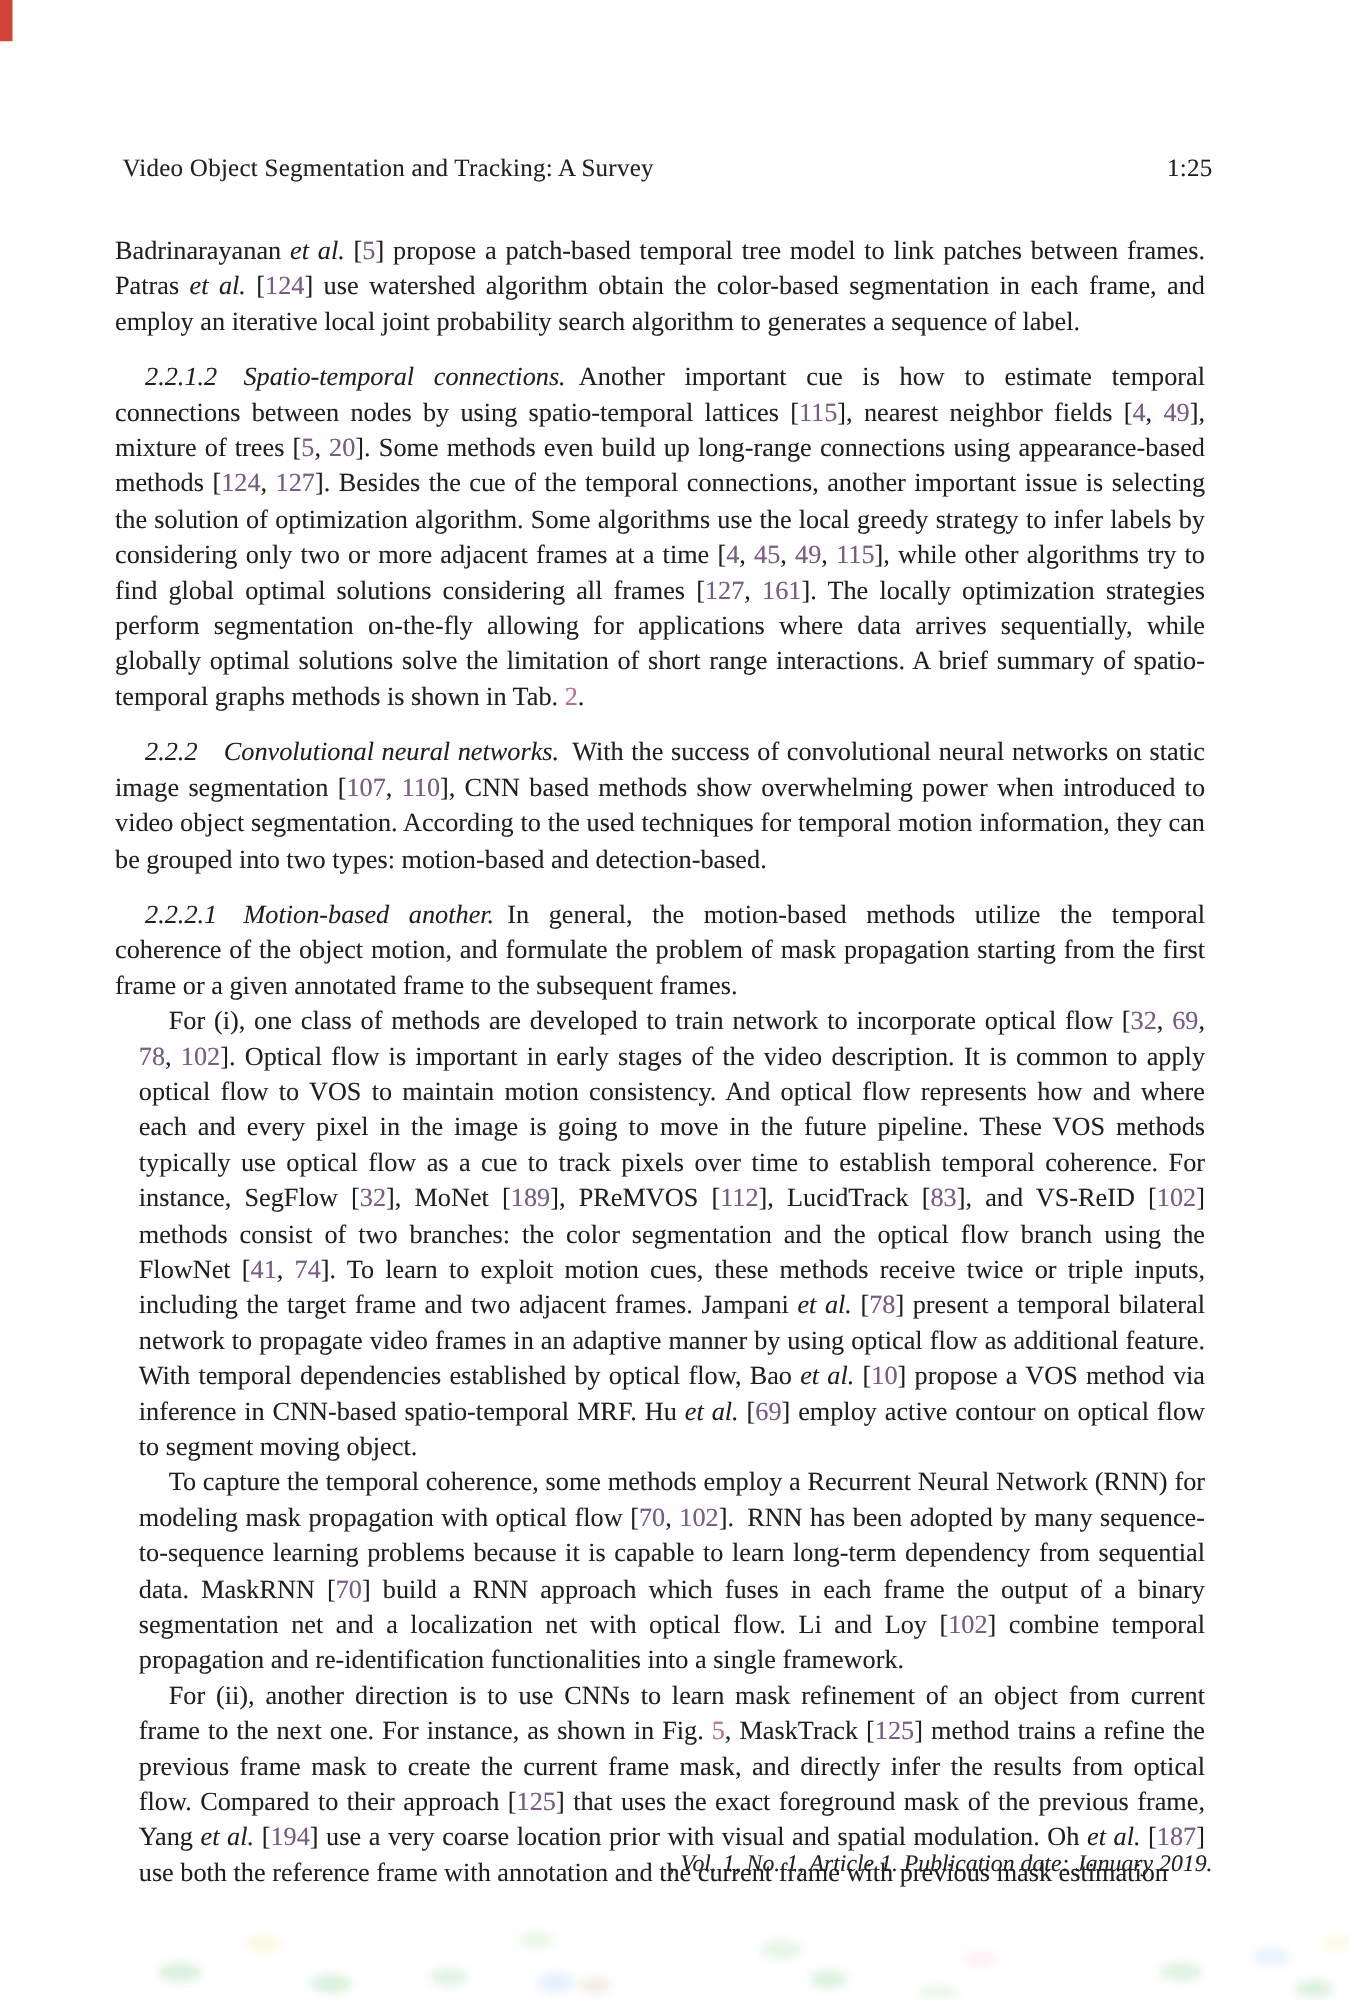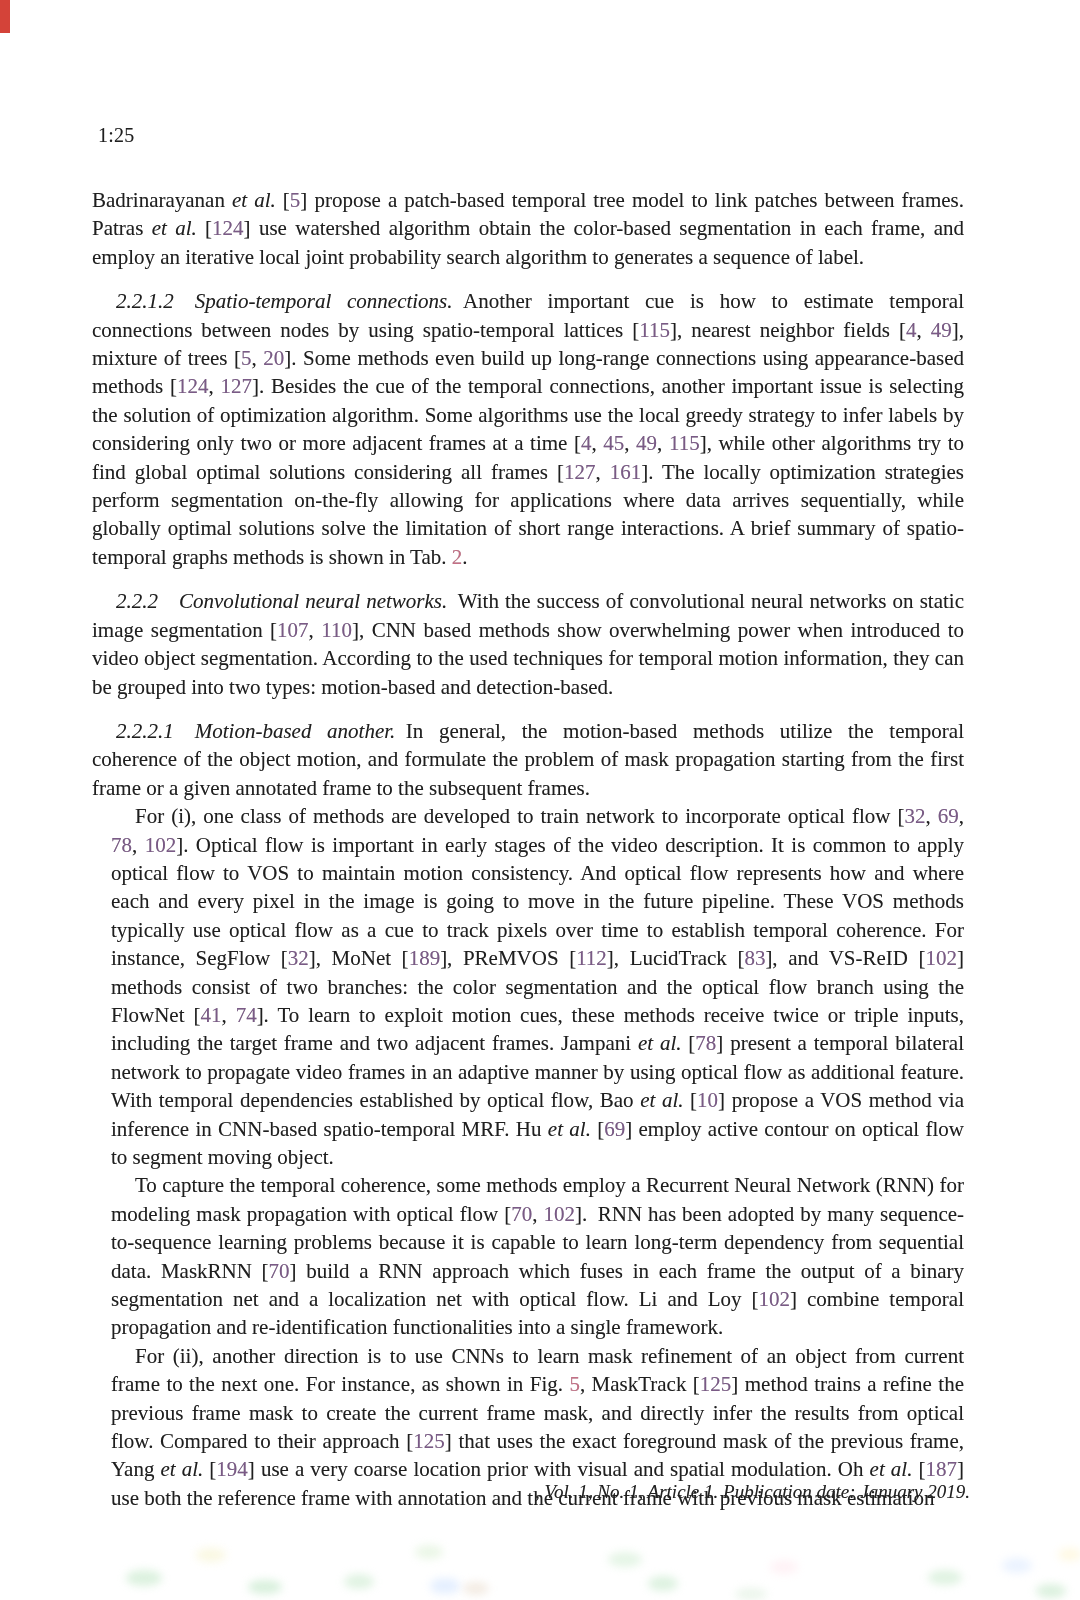--- a/index.html
+++ b/index.html
@@ -38,20 +38,21 @@
   }
   .scan-noise{position:absolute;left:0;top:0;width:1080px;height:1600px;pointer-events:none;}
   .scan-noise .blob{position:absolute;border-radius:50%;filter:blur(4px);}
 </style>
 </head>
 <body>
 
 <div class="corner-mark" style="background: rgb(207, 47, 35);"></div>
 
 <header class="page-header">
+  <span>Video Object Segmentation and Tracking: A Survey</span>
   <span>1:25</span>
 </header>
 
 <main class="content">
   <p class="noindent"><span>Badrinarayanan </span><span class="it">et al.</span><span> [</span><span class="cite">5</span><span>] propose a patch-based temporal tree model to link patches between frames. Patras </span><span class="it">et al.</span><span> [</span><span class="cite">124</span><span>] use watershed algorithm obtain the color-based segmentation in each frame, and employ an iterative local joint probability search algorithm to generates a sequence of label.</span></p>
   <p class="section"><span class="it">2.2.1.2 Spatio-temporal connections.</span><span> Another important cue is how to estimate temporal connections between nodes by using spatio-temporal lattices [</span><span class="cite">115</span><span>], nearest neighbor fields [</span><span class="cite">4</span><span>, </span><span class="cite">49</span><span>], mixture of trees [</span><span class="cite">5</span><span>, </span><span class="cite">20</span><span>]. Some methods even build up long-range connections using appearance-based methods [</span><span class="cite">124</span><span>, </span><span class="cite">127</span><span>]. Besides the cue of the temporal connections, another important issue is selecting the solution of optimization algorithm. Some algorithms use the local greedy strategy to infer labels by considering only two or more adjacent frames at a time [</span><span class="cite">4</span><span>, </span><span class="cite">45</span><span>, </span><span class="cite">49</span><span>, </span><span class="cite">115</span><span>], while other algorithms try to find global optimal solutions considering all frames [</span><span class="cite">127</span><span>, </span><span class="cite">161</span><span>]. The locally optimization strategies perform segmentation on-the-fly allowing for applications where data arrives sequentially, while globally optimal solutions solve the limitation of short range interactions. A brief summary of spatio-temporal graphs methods is shown in Tab. </span><span class="ref">2</span><span>.</span></p>
   <p class="section"><span class="it">2.2.2 Convolutional neural networks.</span><span> With the success of convolutional neural networks on static image segmentation [</span><span class="cite">107</span><span>, </span><span class="cite">110</span><span>], CNN based methods show overwhelming power when introduced to video object segmentation. According to the used techniques for temporal motion information, they can be grouped into two types: motion-based and detection-based.</span></p>
   <p class="section"><span class="it">2.2.2.1 Motion-based another.</span><span> In general, the motion-based methods utilize the temporal coherence of the object motion, and formulate the problem of mask propagation starting from the first frame or a given annotated frame to the subsequent frames.</span></p>
   <p class="indent"><span>For (i), one class of methods are developed to train network to incorporate optical flow [</span><span class="cite">32</span><span>, </span><span class="cite">69</span><span>, </span><span class="cite">78</span><span>, </span><span class="cite">102</span><span>]. Optical flow is important in early stages of the video description. It is common to apply optical flow to VOS to maintain motion consistency. And optical flow represents how and where each and every pixel in the image is going to move in the future pipeline. These VOS methods typically use optical flow as a cue to track pixels over time to establish temporal coherence. For instance, SegFlow [</span><span class="cite">32</span><span>], MoNet [</span><span class="cite">189</span><span>], PReMVOS [</span><span class="cite">112</span><span>], LucidTrack [</span><span class="cite">83</span><span>], and VS-ReID [</span><span class="cite">102</span><span>] methods consist of two branches: the color segmentation and the optical flow branch using the FlowNet [</span><span class="cite">41</span><span>, </span><span class="cite">74</span><span>]. To learn to exploit motion cues, these methods receive twice or triple inputs, including the target frame and two adjacent frames. Jampani </span><span class="it">et al.</span><span> [</span><span class="cite">78</span><span>] present a temporal bilateral network to propagate video frames in an adaptive manner by using optical flow as additional feature. With temporal dependencies established by optical flow, Bao </span><span class="it">et al.</span><span> [</span><span class="cite">10</span><span>] propose a VOS method via inference in CNN-based spatio-temporal MRF. Hu </span><span class="it">et al.</span><span> [</span><span class="cite">69</span><span>] employ active contour on optical flow to segment moving object.</span></p>
   <p class="indent"><span>To capture the temporal coherence, some methods employ a Recurrent Neural Network (RNN) for modeling mask propagation with optical flow [</span><span class="cite">70</span><span>, </span><span class="cite">102</span><span>]. RNN has been adopted by many sequence-to-sequence learning problems because it is capable to learn long-term dependency from sequential data. MaskRNN [</span><span class="cite">70</span><span>] build a RNN approach which fuses in each frame the output of a binary segmentation net and a localization net with optical flow. Li and Loy [</span><span class="cite">102</span><span>] combine temporal propagation and re-identification functionalities into a single framework.</span></p>

